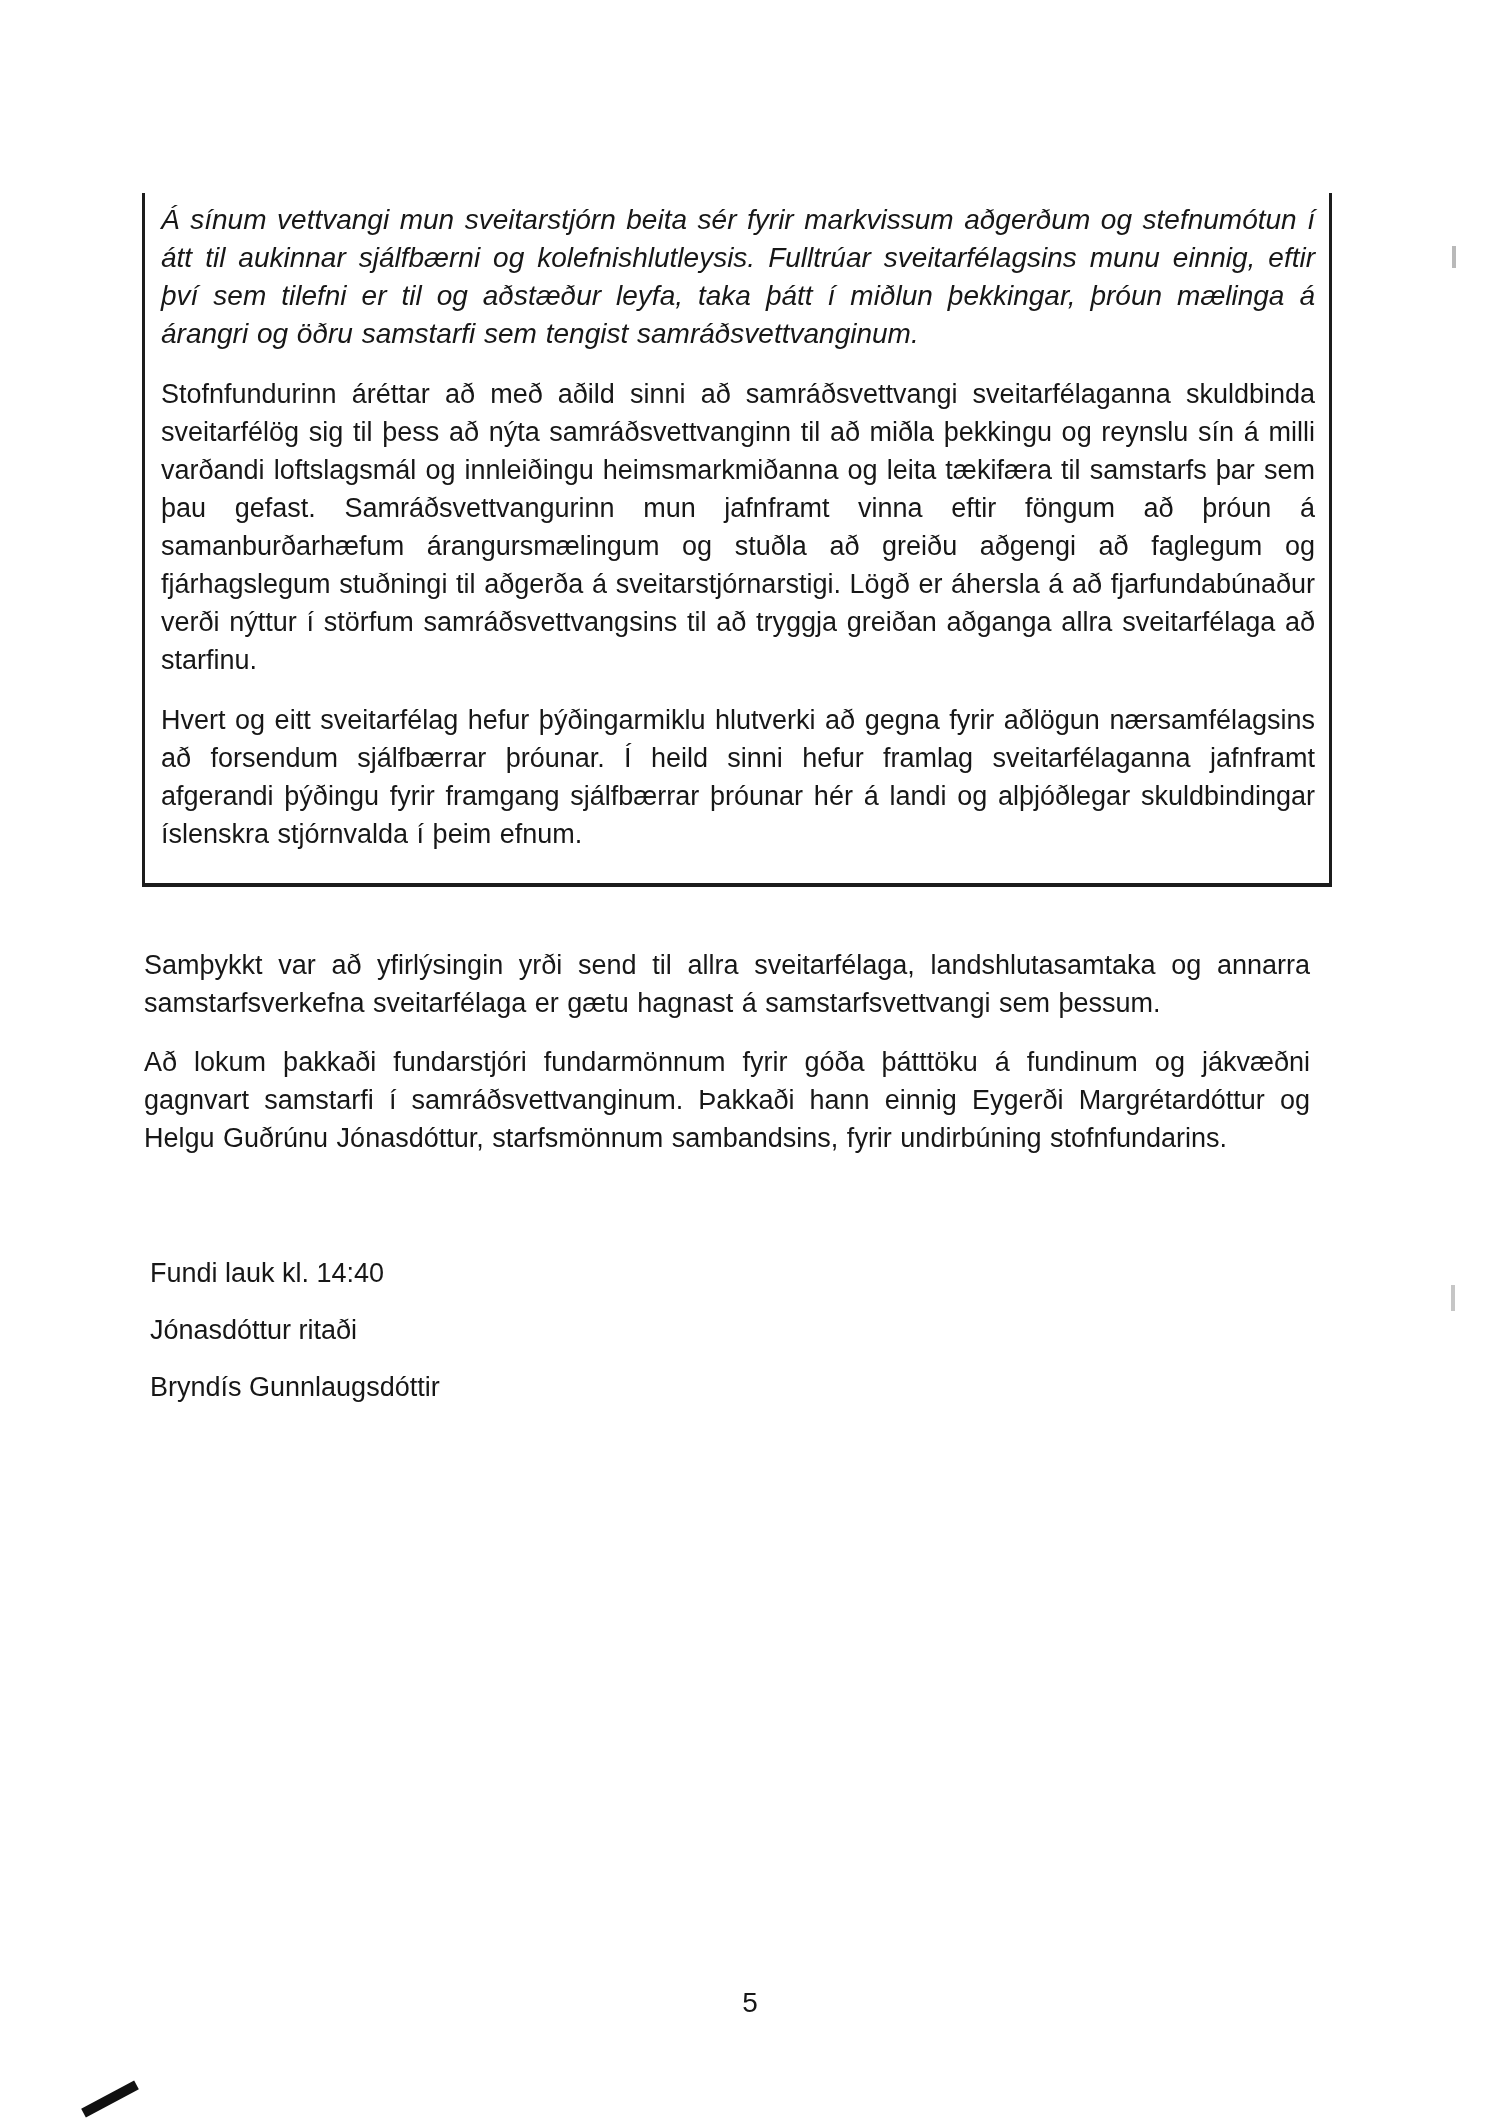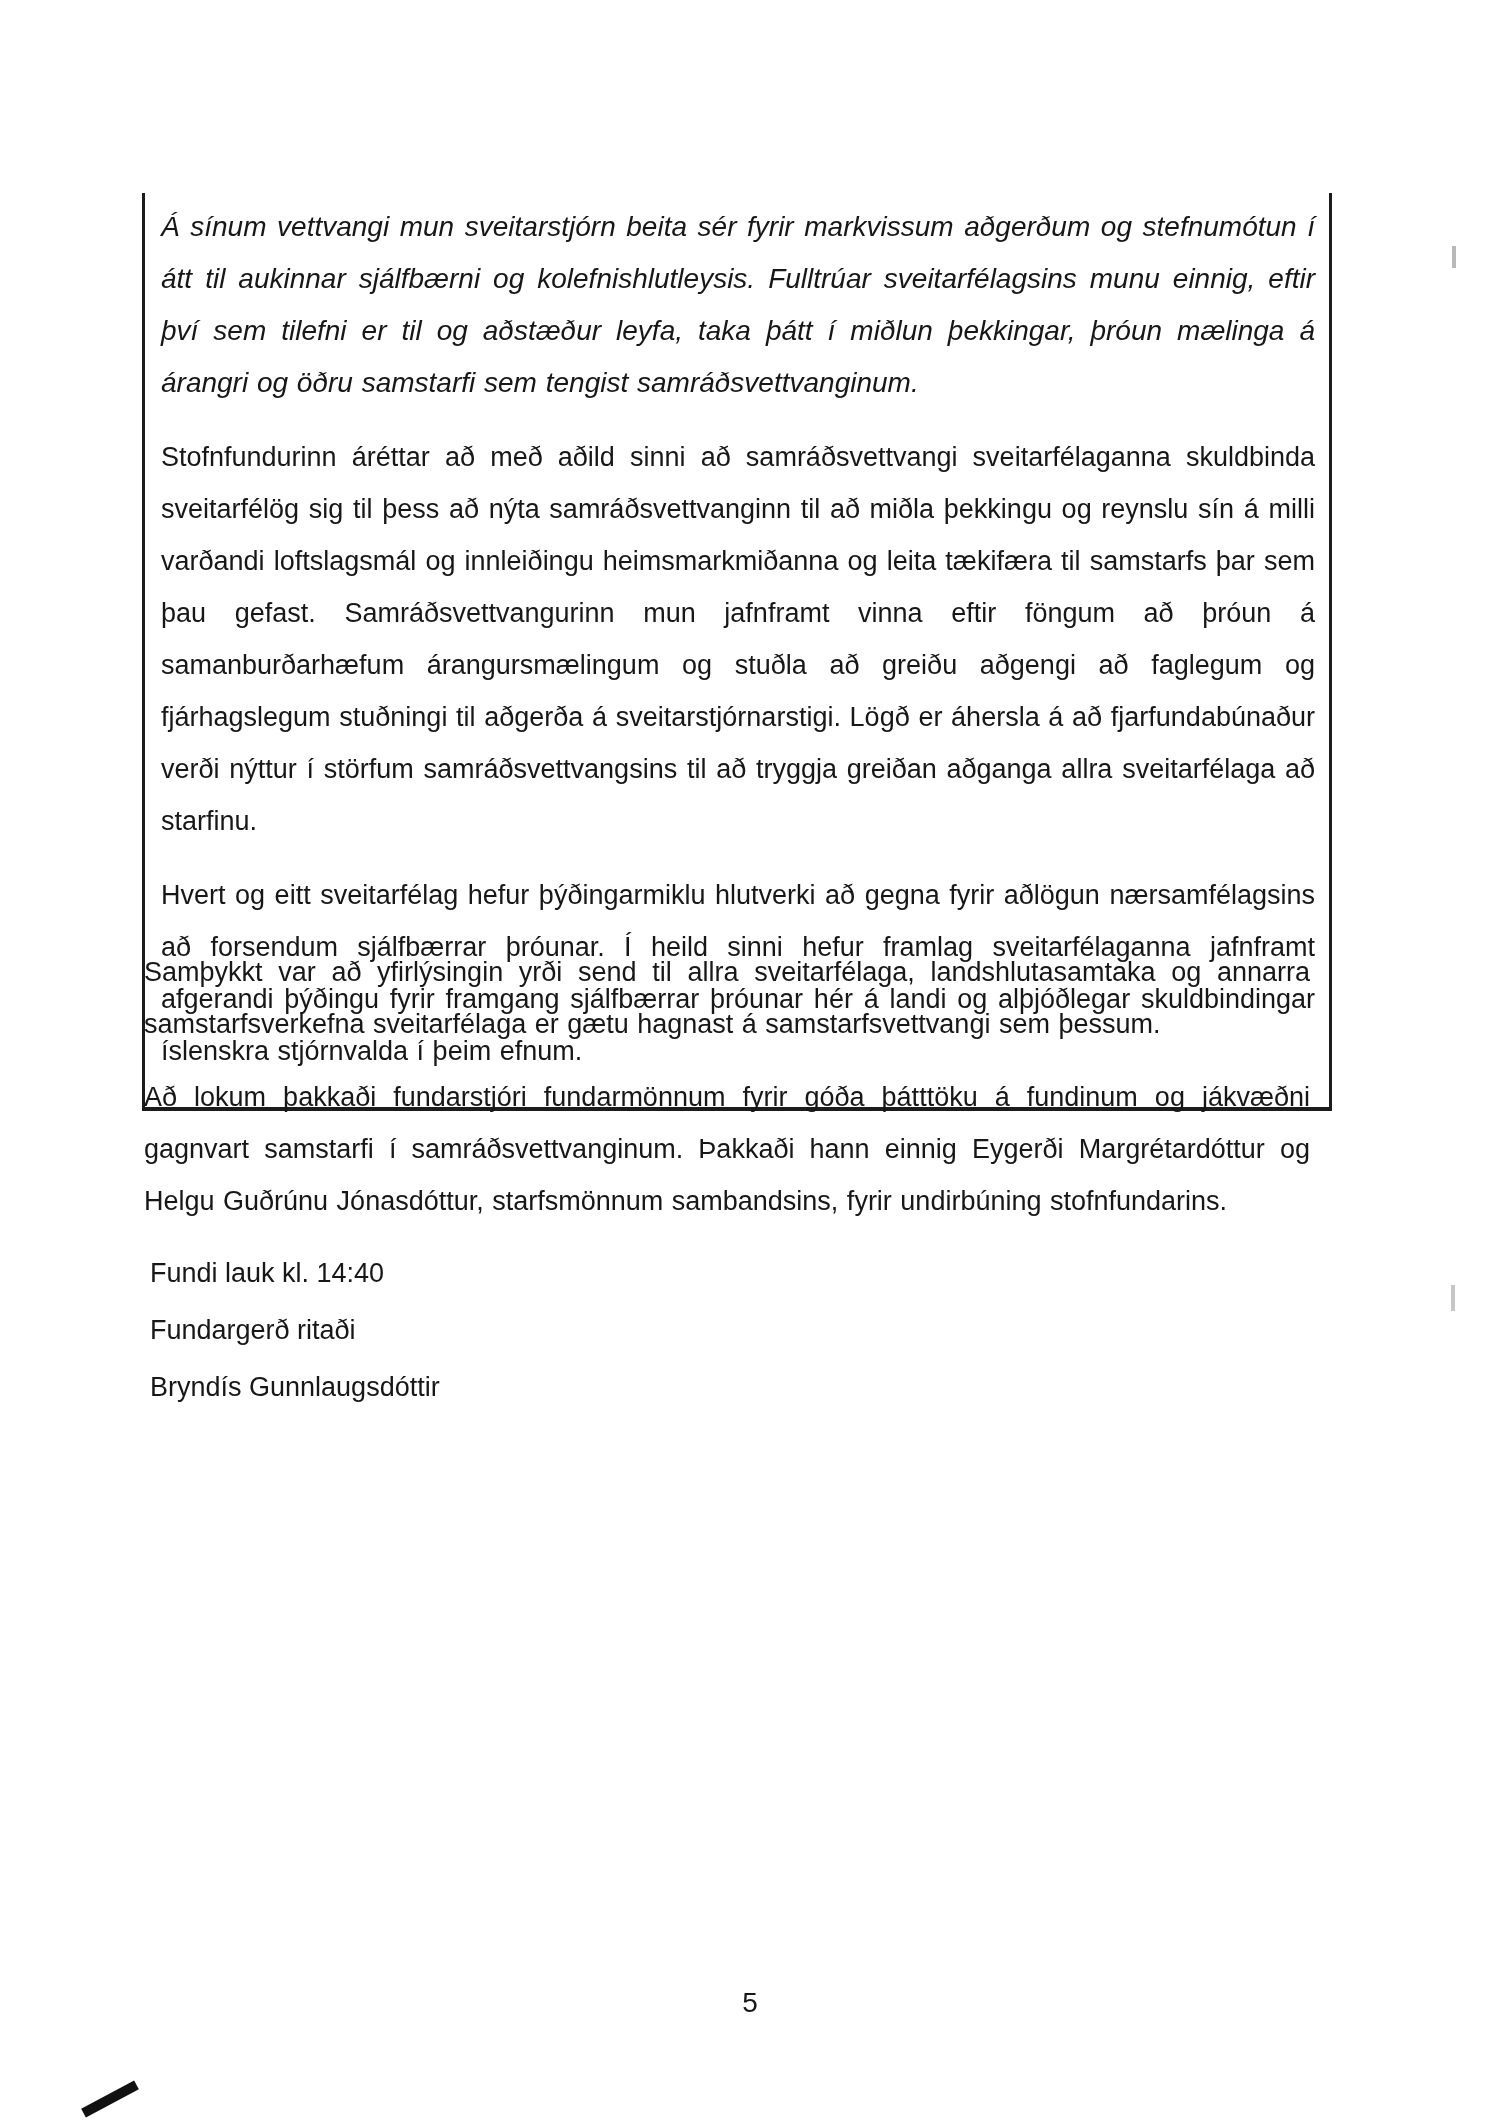--- a/index.html
+++ b/index.html
@@ -7,21 +7,21 @@
     position: relative;
     width: 1500px;
     height: 2122px;
     background: #ffffff;
     overflow: hidden;
     font-family: "Liberation Sans", sans-serif;
     color: #171717;
   }
   .para {
     font-size: 27px;
-    line-height: 52px;
+    line-height: 38px;
     text-align: justify;
     margin: 0 0 21px 0;
     word-spacing: 1px;
   }
   .para:last-child { margin-bottom: 0; }
   .quote-box {
     position: absolute;
     left: 142px;
     top: 193px;
     width: 1154px;
@@ -84,21 +84,21 @@
     <p class="para">Hvert og eitt sveitarfélag hefur þýðingarmiklu hlutverki að gegna fyrir aðlögun nærsamfélagsins að forsendum sjálfbærrar þróunar. Í heild sinni hefur framlag sveitarfélaganna jafnframt afgerandi þýðingu fyrir framgang sjálfbærrar þróunar hér á landi og alþjóðlegar skuldbindingar íslenskra stjórnvalda í þeim efnum.</p>
   </div>
 
   <div class="after-box">
     <p class="para">Samþykkt var að yfirlýsingin yrði send til allra sveitarfélaga, landshlutasamtaka og annarra samstarfsverkefna sveitarfélaga er gætu hagnast á samstarfsvettvangi sem þessum.</p>
     <p class="para">Að lokum þakkaði fundarstjóri fundarmönnum fyrir góða þátttöku á fundinum og jákvæðni gagnvart samstarfi í samráðsvettvanginum. Þakkaði hann einnig Eygerði Margrétardóttur og Helgu Guðrúnu Jónasdóttur, starfsmönnum sambandsins, fyrir undirbúning stofnfundarins.</p>
   </div>
 
   <div class="closing">
     <p class="line">Fundi lauk kl. 14:40</p>
-    <p class="line">Fundargerð ritaði</p>
+    <p class="line">Jónasdóttur ritaði</p>
     <p class="line">Bryndís Gunnlaugsdóttir</p>
   </div>
 
   <div class="page-number">5</div>
 
   <div class="artifact artifact-right-1"></div>
   <div class="artifact artifact-right-2"></div>
   <div class="artifact artifact-corner"></div>
 
 </div>

